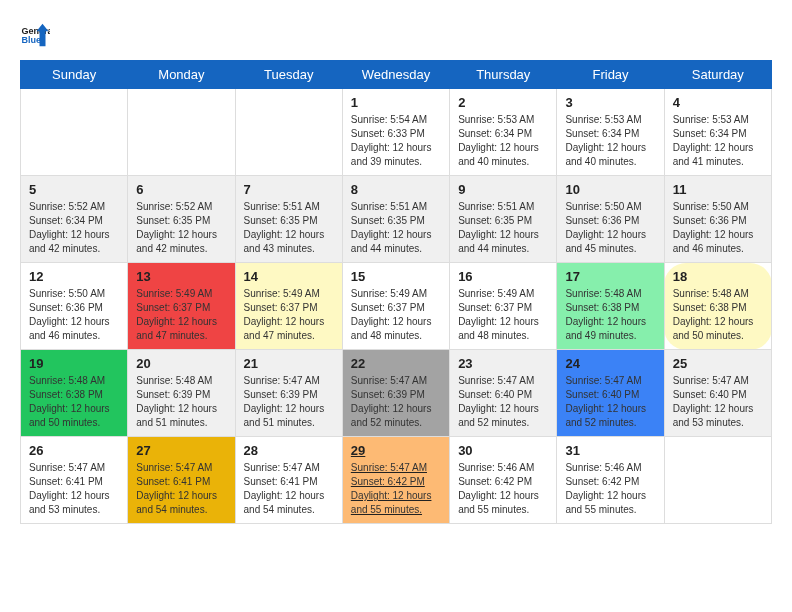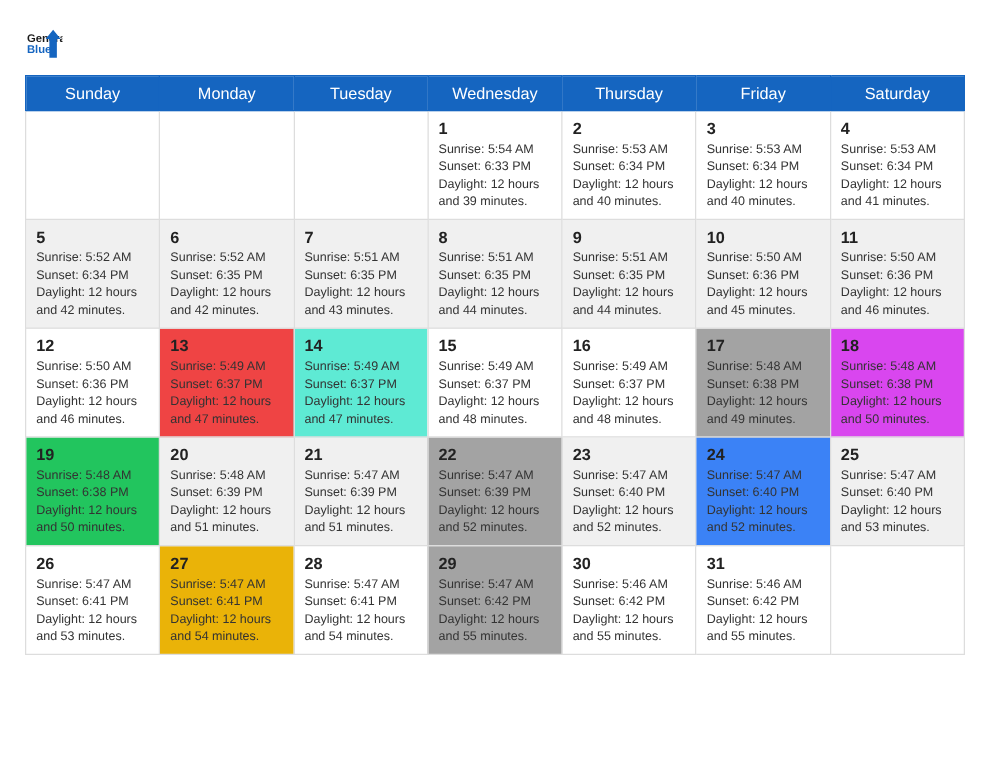--- a/index.html
+++ b/index.html
@@ -206,49 +206,49 @@
 Daylight: 12 hours
 and 46 minutes.</div>
         </td>
         <td style="background: #ef4444;">
           <div class="day-number">13</div>
           <div class="day-info" style="white-space: pre-line;">Sunrise: 5:49 AM
 Sunset: 6:37 PM
 Daylight: 12 hours
 and 47 minutes.</div>
         </td>
-        <td style="background: #5eead4;">
+        <td style="background: #fef9c3;">
           <div class="day-number">14</div>
           <div class="day-info" style="white-space: pre-line;">Sunrise: 5:49 AM
 Sunset: 6:37 PM
 Daylight: 12 hours
 and 47 minutes.</div>
         </td>
         <td style="background: rgb(255, 255, 255);">
           <div class="day-number">15</div>
           <div class="day-info" style="white-space: pre-line;">Sunrise: 5:49 AM
 Sunset: 6:37 PM
 Daylight: 12 hours
 and 48 minutes.</div>
         </td>
         <td style="background: rgb(255, 255, 255);">
           <div class="day-number">16</div>
           <div class="day-info" style="white-space: pre-line;">Sunrise: 5:49 AM
 Sunset: 6:37 PM
 Daylight: 12 hours
 and 48 minutes.</div>
         </td>
-        <td style="background: #a3a3a3; margin-top: 36px;">
+        <td style="background: #86efac; margin-top: 36px;">
           <div class="day-number">17</div>
           <div class="day-info" style="white-space: pre-line;">Sunrise: 5:48 AM
 Sunset: 6:38 PM
 Daylight: 12 hours
 and 49 minutes.</div>
         </td>
-        <td style="background: #d946ef;">
+        <td style="background: #fef9c3; border-radius: 22px;">
           <div class="day-number">18</div>
           <div class="day-info" style="white-space: pre-line;">Sunrise: 5:48 AM
 Sunset: 6:38 PM
 Daylight: 12 hours
 and 50 minutes.</div>
         </td>
       </tr>
       <tr>
         <td style="background: #22c55e;">
           <div class="day-number">19</div>
@@ -315,21 +315,21 @@
 Daylight: 12 hours
 and 54 minutes.</div>
         </td>
         <td style="background: rgb(255, 255, 255);">
           <div class="day-number">28</div>
           <div class="day-info" style="white-space: pre-line;">Sunrise: 5:47 AM
 Sunset: 6:41 PM
 Daylight: 12 hours
 and 54 minutes.</div>
         </td>
-        <td style="background: #a3a3a3;">
+        <td style="background: #fdba74; text-decoration: underline;">
           <div class="day-number">29</div>
           <div class="day-info" style="white-space: pre-line;">Sunrise: 5:47 AM
 Sunset: 6:42 PM
 Daylight: 12 hours
 and 55 minutes.</div>
         </td>
         <td style="background: rgb(255, 255, 255);">
           <div class="day-number">30</div>
           <div class="day-info" style="white-space: pre-line;">Sunrise: 5:46 AM
 Sunset: 6:42 PM

